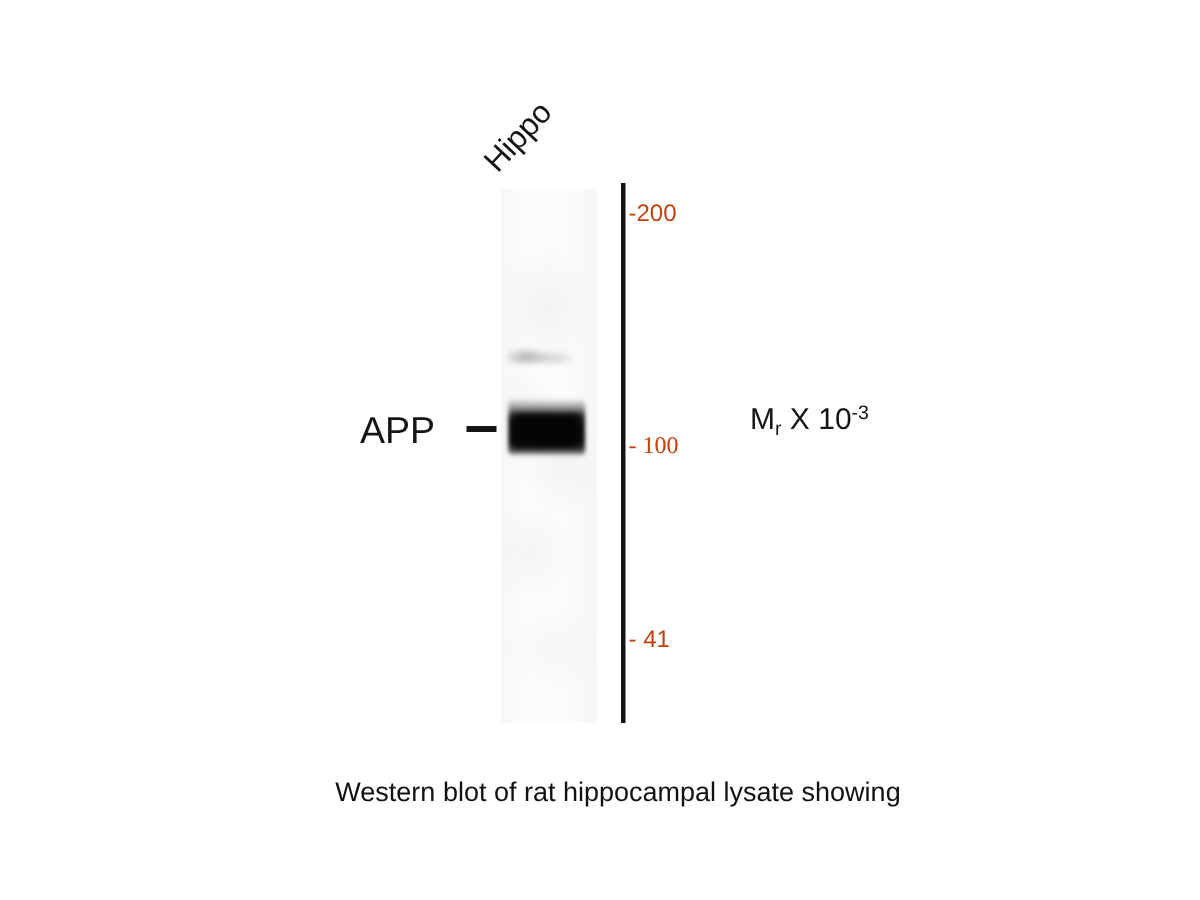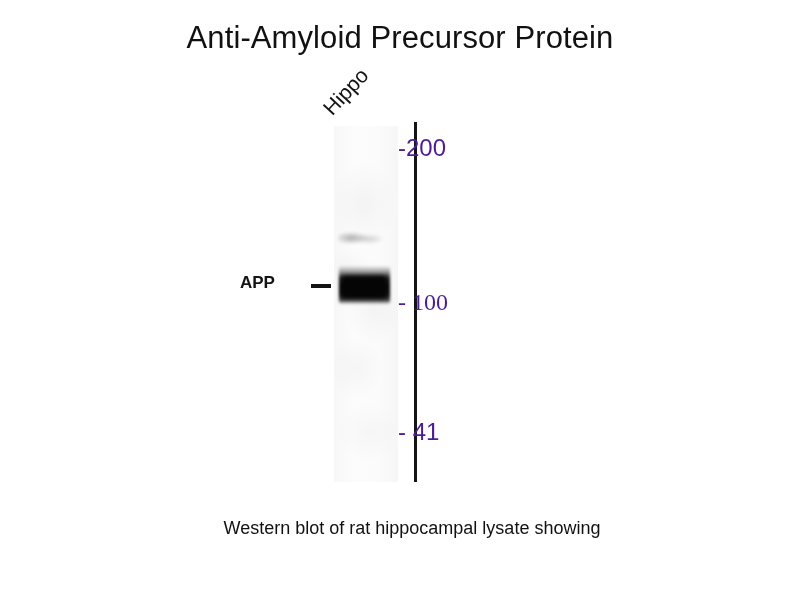--- a/index.html
+++ b/index.html
@@ -109,22 +109,22 @@
     background: #050505;
     border-radius: 2px;
     filter: blur(2.2px);
   }
 
   
   #app-label {
     position: absolute;
     left: 240px;
     top: 273px;
-    font-size: 17px;
-    font-weight: 700;
+    font-size: 25px;
+    font-weight: 400;
     color: #141414;
     white-space: nowrap;
   }
   #app-dash {
     position: absolute;
     left: 311px;
     top: 284px;
     width: 20px;
     height: 4px;
     background: #141414;
@@ -134,24 +134,24 @@
   #marker-axis {
     position: absolute;
     left: 414px;
     top: 122px;
     width: 3px;
     height: 360px;
     background: #141414;
   }
   .marker-label {
     position: absolute;
-    left: 398px;
-    font-size: 24px;
-    font-weight: 400;
-    color: #4c1d95;
+    left: 419px;
+    font-size: 16px;
+    font-weight: 400;
+    color: #c2410c;
     white-space: nowrap;
   }
   #marker-200 { top: 134px; }
   #marker-100 { top: 289px; font-family: Liberation Serif, serif; }
   #marker-68  { top: 418px; }
 
   
   #mr-caption {
     position: absolute;
     left: 500px;
@@ -182,38 +182,38 @@
     font-weight: 400;
     color: #111111;
   }
   #caption .cap-line { display: block; white-space: nowrap; }
 </style>
 </head>
 <body>
 
 <div id="figure">
 
-  <div id="title">Anti-Amyloid Precursor Protein</div>
 
   <div id="lane-label">Hippo</div>
 
   <div id="blot-lane">
     <div class="lane-tone"></div>
     <div class="faint-smear"></div>
     <div class="main-band"></div>
     <div class="band-core"></div>
   </div>
 
   <div id="app-label">APP</div>
   <div id="app-dash"></div>
 
   <div id="marker-axis"></div>
 
   <div class="marker-label" id="marker-200">-200</div>
   <div class="marker-label" id="marker-100">- 100</div>
   <div class="marker-label" id="marker-68">- 41</div>
 
+  <div id="mr-caption"><span>M</span><span class="sub">r</span><span> X 10</span><span class="sup">-3</span></div>
 
   <div id="caption">
     <span class="cap-line">Western blot of rat hippocampal lysate showing</span>
   </div>
 
 </div>
 
 </body></html>

